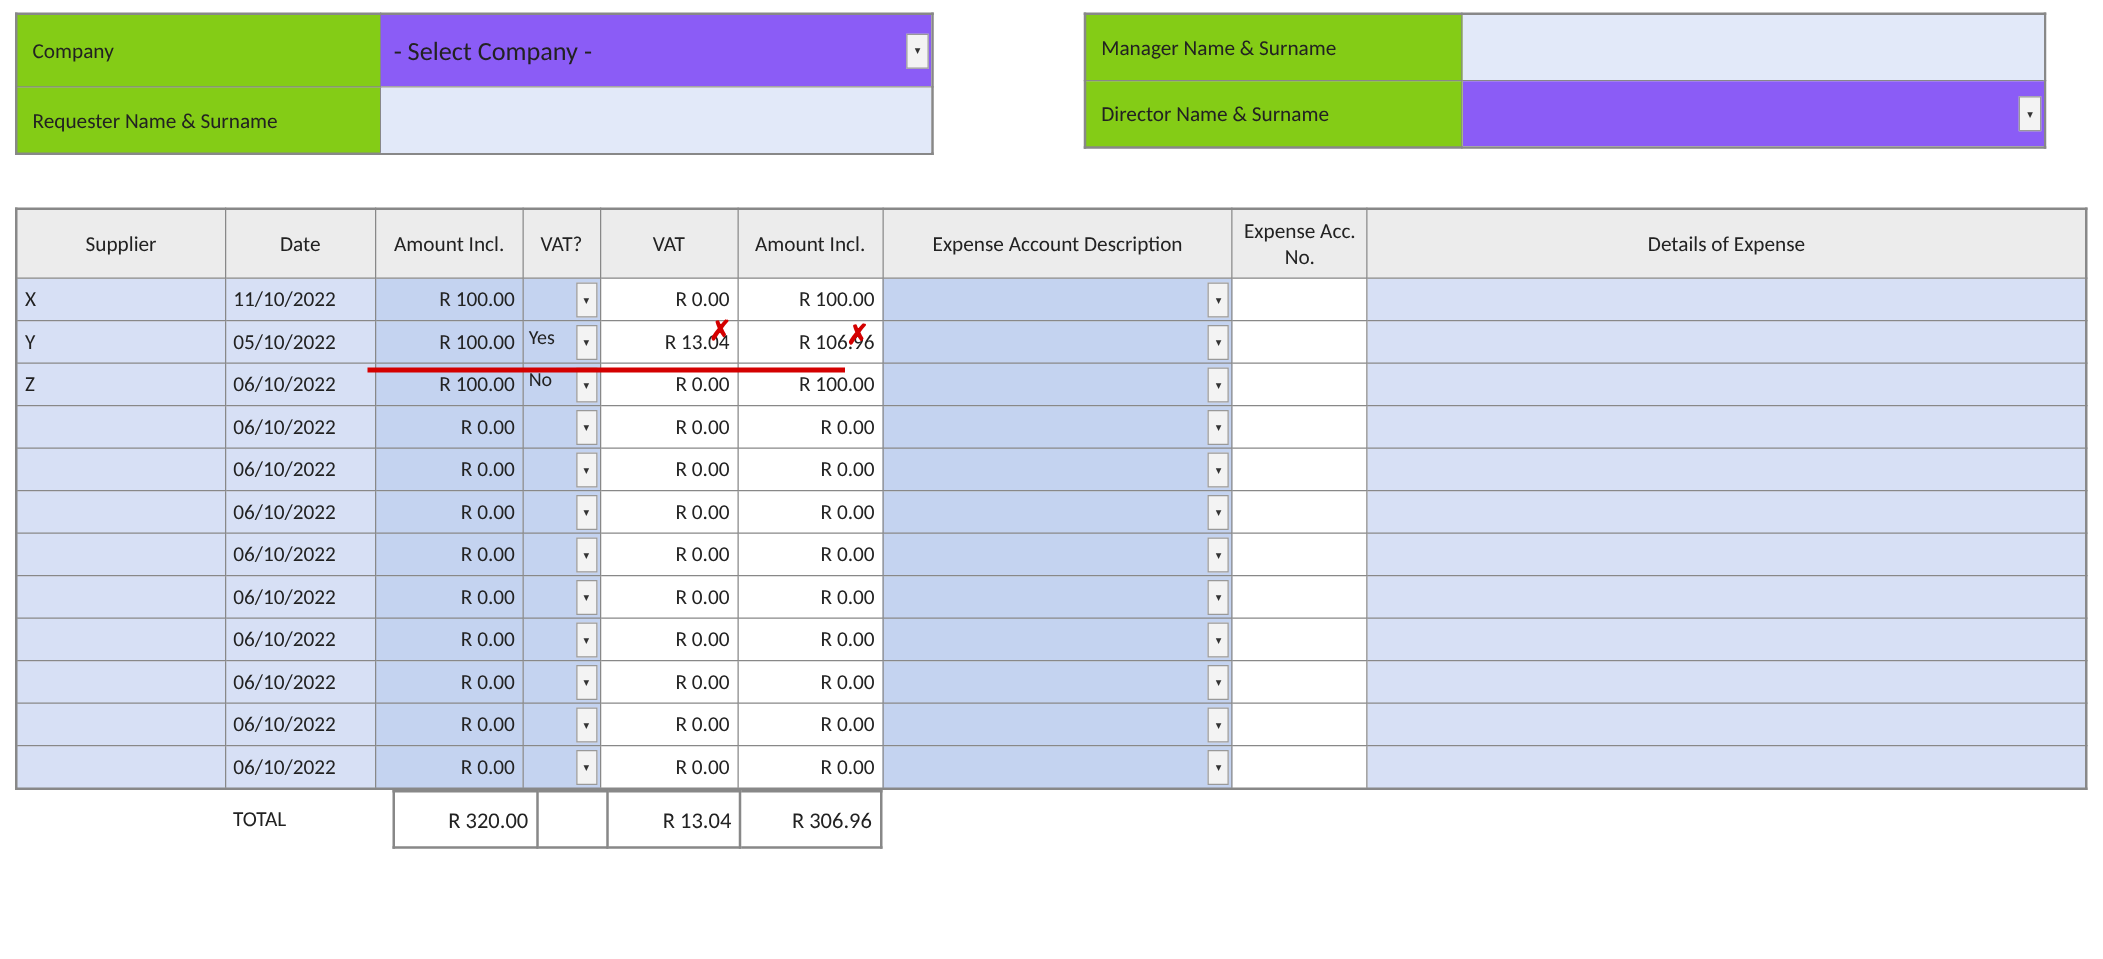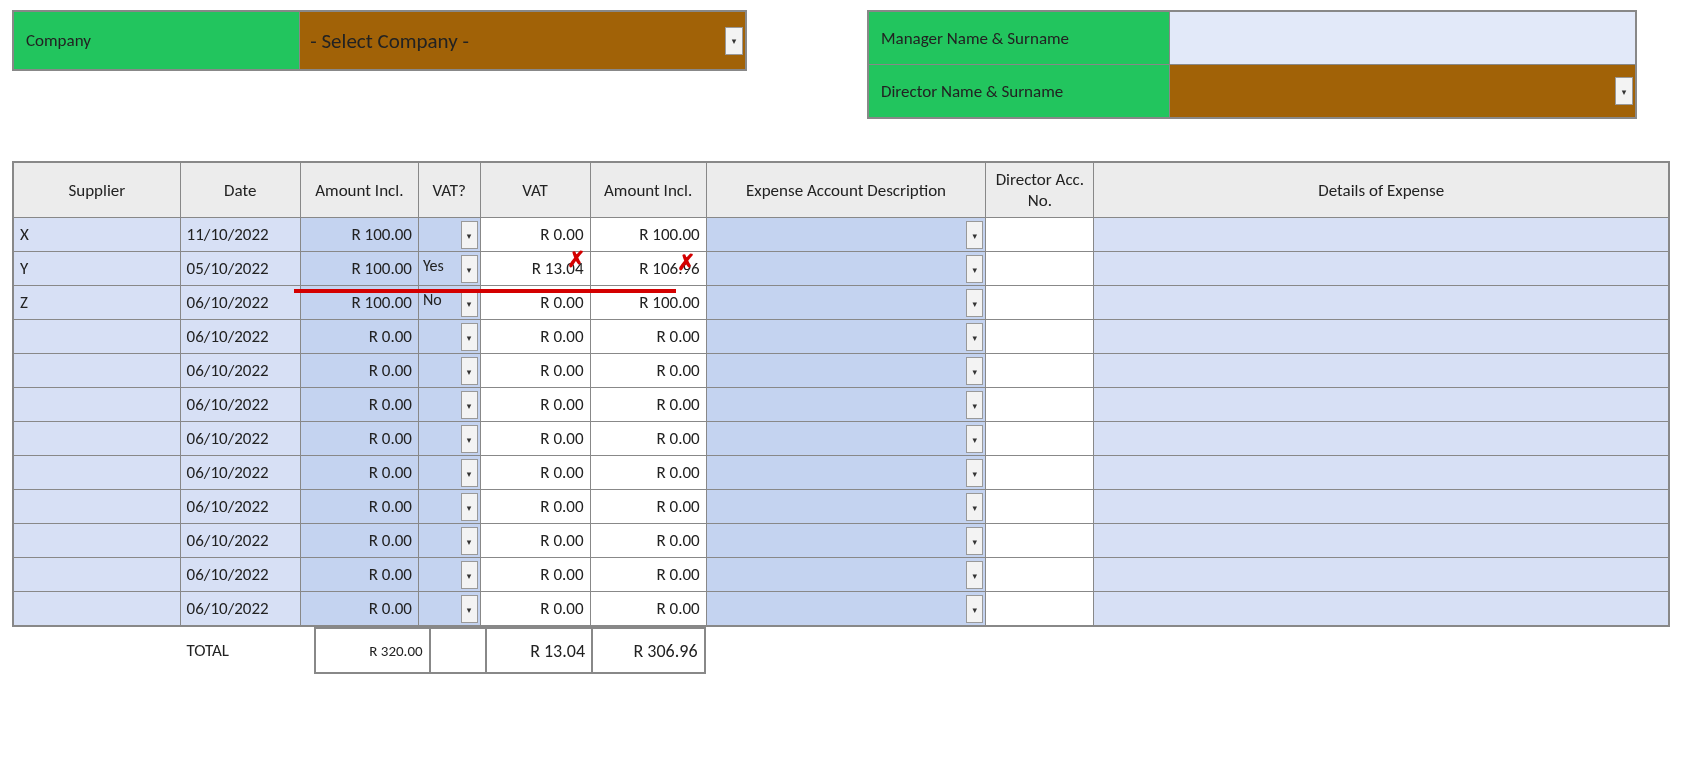--- a/index.html
+++ b/index.html
@@ -1,21 +1,21 @@
 <!DOCTYPE html>
 <html><head>
 <meta charset="utf-8">
 <style>
 html,body{margin:0;padding:0;background:#fff;font-family:"Segoe UI",Calibri,Arial,sans-serif;font-size:17px;color:#222;}
 .page{width:1682px;padding:10px 12px;box-sizing:border-box;}
 .top-row{display:flex;gap:60px;align-items:flex-start;}
 .form-table{border:2px solid #888;border-collapse:collapse;background:#fff;}
 .form-table td{border:1px solid #888;padding:0;vertical-align:middle;}
-.form-table .label-cell{background:#22c55e;padding:6px 12px;font-size:17px;color:#222;white-space:nowrap;}
-.form-table .input-cell{background:#a16207;position:relative;}
+.form-table .label-cell{background:#84cc16;padding:6px 12px;font-size:17px;color:#222;white-space:nowrap;}
+.form-table .input-cell{background:#8b5cf6;position:relative;}
 .form-table .input-cell.light{background:#e2e9f9;}
 .drop-val{font-size:21px;padding:4px 10px;display:block;}
 .drop-btn{position:absolute;right:2px;top:50%;transform:translateY(-50%);width:16px;height:26px;background:#f3f3f3;border:1px solid #999;display:flex;align-items:center;justify-content:center;font-size:9px;cursor:pointer;line-height:1;color:#333;}
 .fixed-h{height:40px;}
 .fixed-h2{height:45px;}
 #left-form{width:735px;}
 #left-form .label-cell{width:270px;}
 #left-form .input-cell{width:460px;}
 #right-form{width:770px;margin-left:60px;}
 #right-form .label-cell{width:280px;}
@@ -55,20 +55,26 @@
 
     <table id="left-form" class="form-table">
       <tbody>
           <tr>
         <td class="label-cell fixed-h2">Company</td>
         <td class="input-cell fixed-h2">
           <span class="drop-val">- Select Company -</span>
           <span class="drop-btn">▾</span>
         </td>
       </tr>
+      <tr>
+        <td class="label-cell fixed-h">Requester Name &amp; Surname</td>
+        <td class="input-cell light fixed-h">
+          <span class="drop-val" style="font-size:17px"></span>
+        </td>
+      </tr>
     </tbody>
       </table>
 
     <table id="right-form" class="form-table">
       <tbody>
           <tr>
         <td class="label-cell fixed-h">Manager Name &amp; Surname</td>
         <td class="input-cell light fixed-h">
           <span class="drop-val" style="font-size:17px"></span>
         </td>
@@ -88,21 +94,21 @@
     <table class="exp-table">
       <thead>
         <tr>
           <th class="col-supplier">Supplier</th>
           <th class="col-date">Date</th>
           <th class="col-aincl">Amount Incl.</th>
           <th class="col-vatq">VAT?</th>
           <th class="col-vat">VAT</th>
           <th class="col-aexcl">Amount Incl.</th>
           <th class="col-desc">Expense Account Description</th>
-          <th class="col-accno">Director Acc. No.</th>
+          <th class="col-accno">Expense Acc. No.</th>
           <th class="col-details">Details of Expense</th>
         </tr>
       </thead>
       <tbody id="exp-body">
           <tr>
             <td class="col-supplier c-light">
               <span class="val-l">X</span>
             </td>
             <td class="col-date c-light">
               <span class="val-l">11/10/2022</span>
@@ -450,21 +456,21 @@
           </tr>
         </tbody>
     </table>
 
     <table class="exp-table tot-row" style="border:none;margin-top:0;">
       <tbody>
           <tr>
         <td class="col-supplier"></td>
         <td class="col-date lab">TOTAL</td>
         <td class="col-aincl tot-cell">
-              <span class="val-r" style="font-size:15px">R 320.00</span>
+              <span class="val-r" style="font-size:18px">R 320.00</span>
             </td>
         <td class="col-vatq tot-cell"></td>
         <td class="col-vat tot-cell">
               <span class="val-r" style="font-size:18px">R 13.04</span>
             </td>
         <td class="col-aexcl tot-cell">
               <span class="val-r" style="font-size:18px">R 306.96</span>
             </td>
         <td class="col-desc"></td>
         <td class="col-accno"></td>

